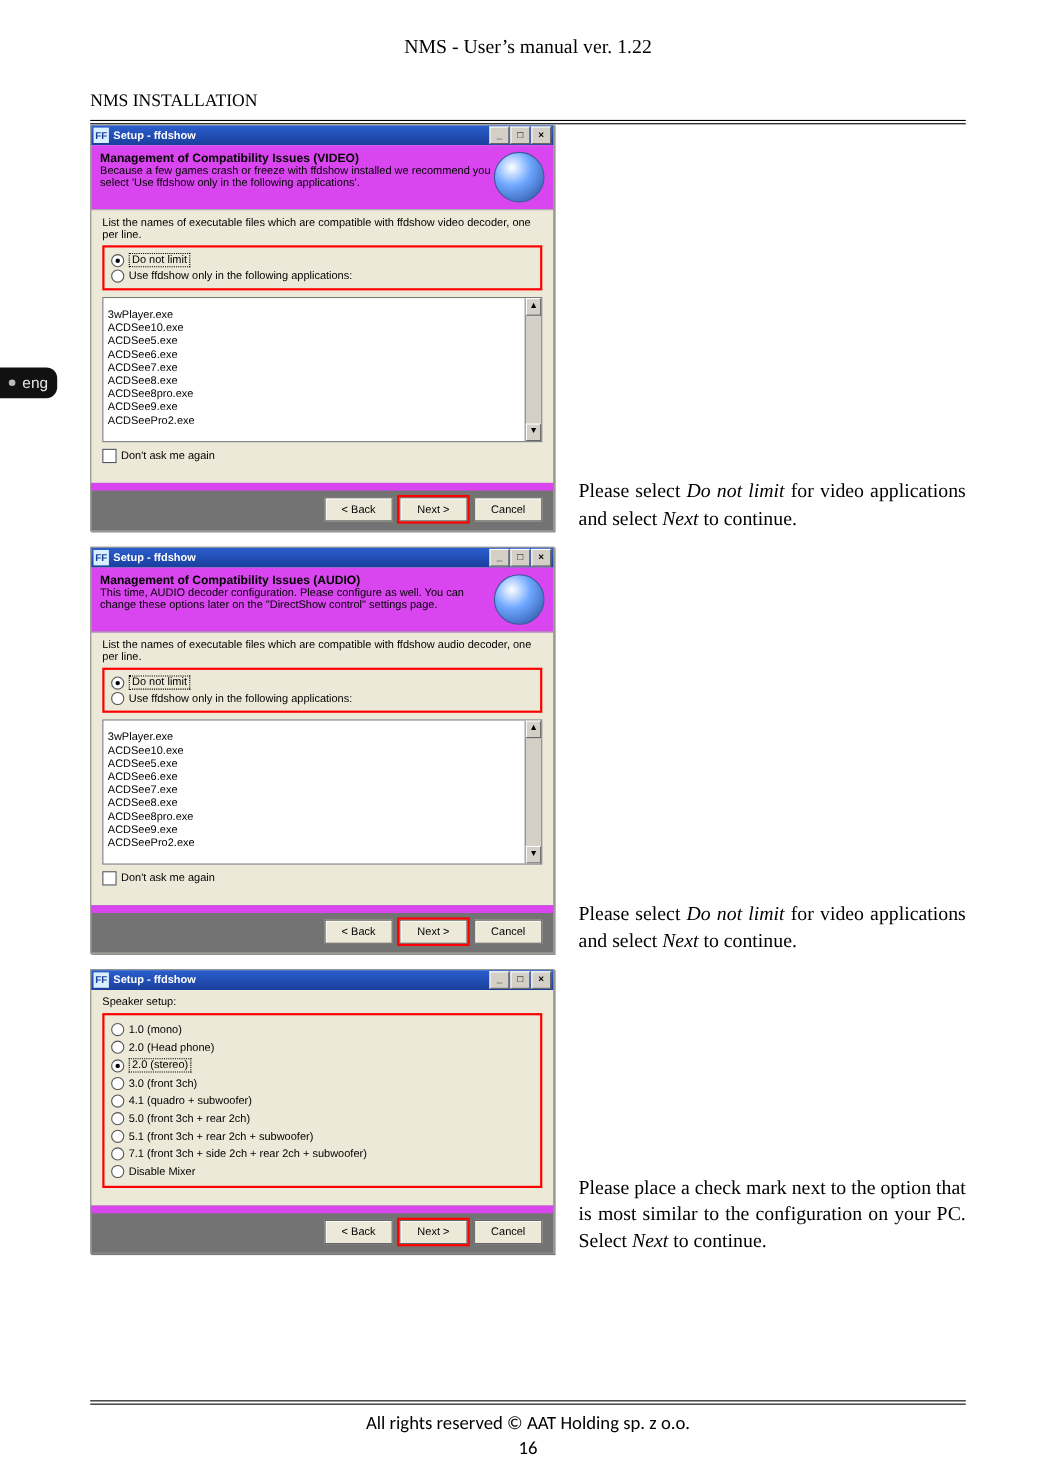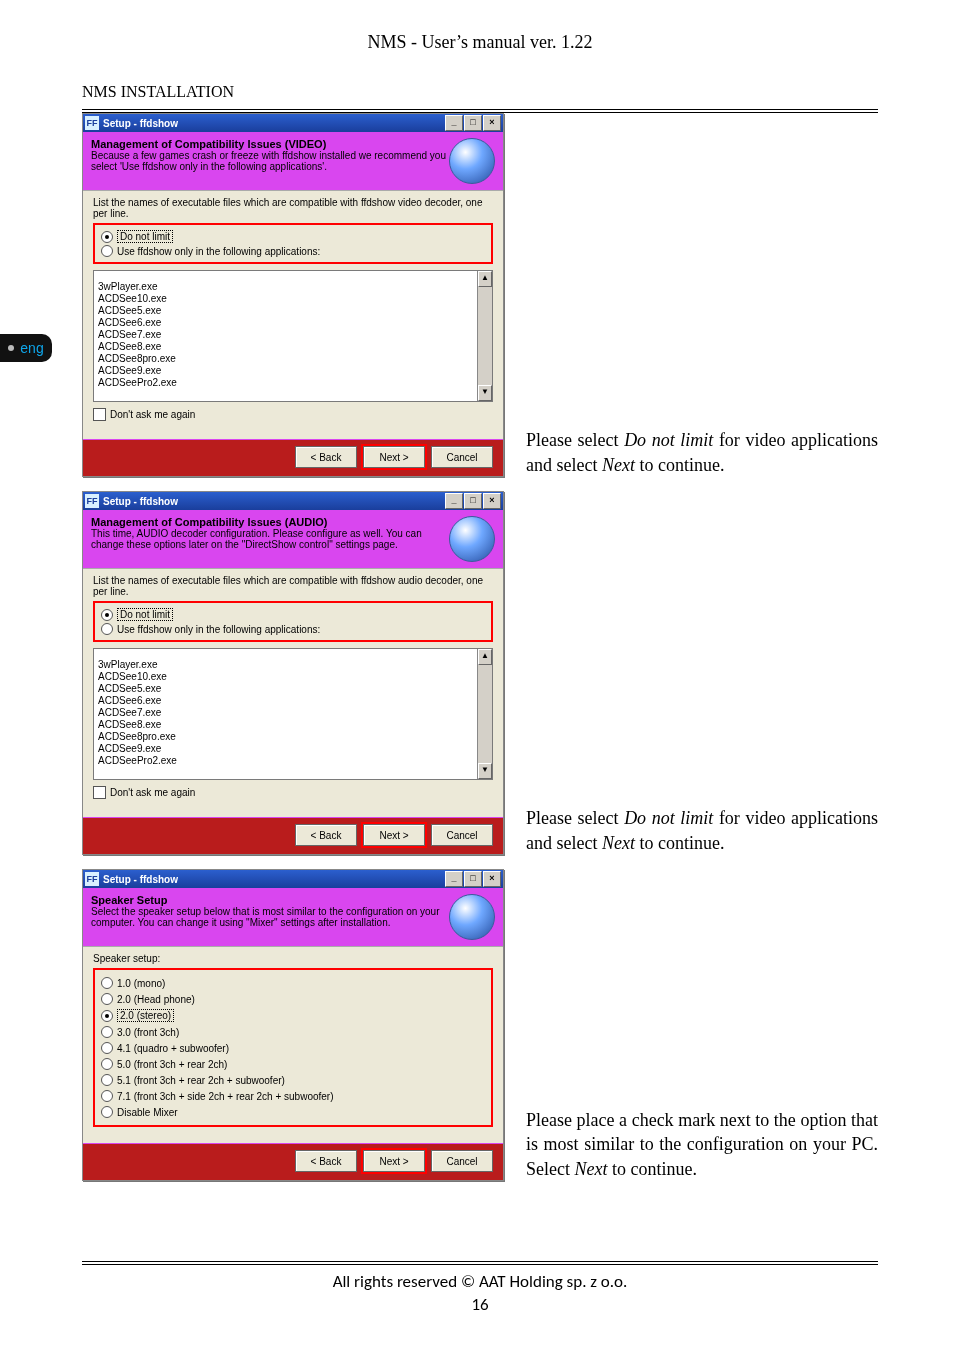--- a/index.html
+++ b/index.html
@@ -24,30 +24,30 @@
 .redbox{border:2px solid #f00;padding:3px 6px;margin:2px 0 6px}
 .radio-row{display:flex;align-items:center;gap:4px;margin:2px 0}
 .radio{width:10px;height:10px;border:1px solid #555;border-radius:50%;display:inline-flex;align-items:center;justify-content:center;background:#fff}
 .radio.sel::after{content:"";width:4px;height:4px;background:#000;border-radius:50%}
 .dashed{border:1px dotted #000;padding:0 2px;display:inline-block}
 .listbox{border:1px solid #7a7a7a;background:#fff;padding:10px 4px;font-size:10px;line-height:12px;height:110px;overflow:hidden;position:relative}
 .scroll-y{position:absolute;right:0;top:0;bottom:0;width:14px;background:#d4d0c8;border-left:1px solid #888;display:flex;flex-direction:column;justify-content:space-between}
 .scrarrow{height:14px;border:1px solid #fff;border-right-color:#666;border-bottom-color:#666;text-align:center;font-size:8px;line-height:12px}
 .chk-row{display:flex;align-items:center;gap:4px;margin:6px 0 8px}
 .chk{width:11px;height:11px;border:1px solid #555;background:#fff}
-.btnbar{display:flex;justify-content:flex-end;gap:6px;padding:6px 10px 8px;border-top:1px solid #d946ef;background:#b91c1c}
+.btnbar{display:flex;justify-content:flex-end;gap:6px;padding:6px 10px 8px;border-top:7px solid #d946ef;background:#737373}
 .btn{min-width:60px;height:20px;border:1px solid #666;background:#ece9d8;font-size:10px;display:flex;align-items:center;justify-content:center;box-shadow:inset 1px 1px 0 #fff}
 .btn.red{outline:2px solid #f00}
 .speaker-opts .radio-row{margin:4px 0;font-size:10px}
 .caption{flex:1;font-family:"Times New Roman",serif;font-size:18px;line-height:1.35;margin-left:22px;text-align:justify}
 .caption em{font-style:italic}
-.lang-tab{position:absolute;left:0;top:334px;width:52px;height:28px;background:#111;border-radius:0 10px 10px 0;color:#0ea5e9;font-family:Arial;font-size:14px;display:flex;align-items:center;justify-content:center}
+.lang-tab{position:absolute;left:0;top:334px;width:52px;height:28px;background:#111;border-radius:0 10px 10px 0;color:#e5e5e5;font-family:Arial;font-size:14px;display:flex;align-items:center;justify-content:center}
 .lang-tab::before{content:"";width:6px;height:6px;border-radius:50%;background:#bbb;margin-right:6px}
 .footer-rule{margin:0 82px;border-top:4px double #000}
-.footer{position:absolute;left:0;right:0;bottom:32px;text-align:center;font-family:Calibri,Arial,sans-serif;font-size:17px}
+.footer{position:absolute;left:0;right:0;bottom:20px;text-align:center;font-family:Calibri,Arial,sans-serif;font-size:17px}
 .page-num{font-size:17px;margin-top:2px}
 </style>
 </head>
 <body>
 <div class="page">
   <div class="doc-header">NMS - User’s manual ver. 1.22</div>
   <div class="section-title">NMS INSTALLATION</div>
   <div class="double-rule"></div>
   <div class="lang-tab">
       <span>eng</span>
@@ -181,27 +181,20 @@
       <div class="dialog">
         <div class="titlebar">
           <span class="ico">FF</span>
           <span class="title">Setup - ffdshow</span>
           <div class="winbtns">
             <span class="winbtn">_</span>
             <span class="winbtn">□</span>
             <span class="winbtn">×</span>
           </div>
         </div>
-        <div class="head-area">
-          <div class="head-text">
-            <b>Speaker Setup</b><br>
-            <span>Select the speaker setup below that is most similar to the configuration on your computer. You can change it using "Mixer" settings after installation.</span>
-          </div>
-          <div class="globe"></div>
-        </div>
         <div class="body-area">
           <div class="intro">Speaker setup:</div>
           <div class="redbox speaker-opts">
             <div class="radio-row">
                 <span class="radio"></span>
                 <span>1.0 (mono)</span>
               </div>
             <div class="radio-row">
                 <span class="radio"></span>
                 <span>2.0 (Head phone)</span>

